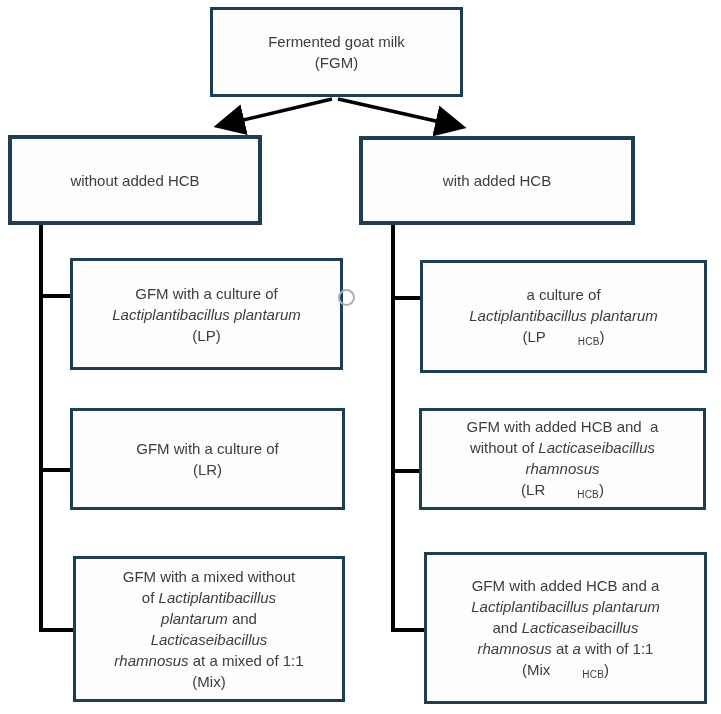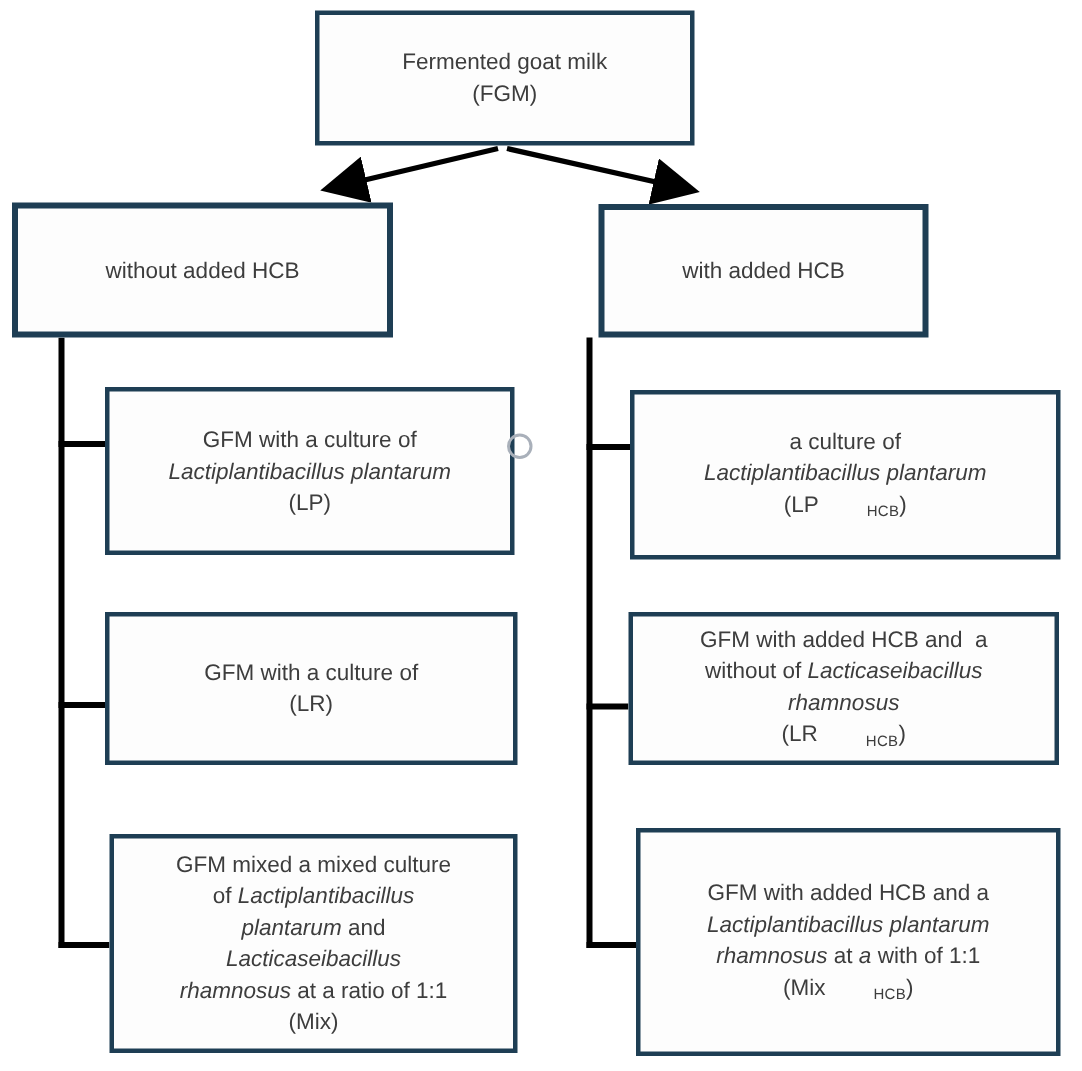--- a/index.html
+++ b/index.html
@@ -30,21 +30,21 @@
   }
   .box.thick{border-width:4px;}
   .line{white-space:pre;}
   .it{font-style:italic;}
   .sub{font-size:10px;position:relative;bottom:-3px;letter-spacing:0.2px;margin-left:32px;}
   .conn{position:absolute;background:var(--line);}
   #arrow-layer{position:absolute;left:0;top:0;pointer-events:none;}
   
   #box-root    {left:210px;top:7px;  width:253px;height:90px;}
   #box-no-hcb  {left:8px;  top:135px;width:254px;height:90px;}
-  #box-hcb     {left:359px;top:136px;width:220px;height:89px;margin-left:40px;}
+  #box-hcb     {left:359px;top:136px;width:276px;height:89px;}
   #box-lp      {left:70px; top:258px;width:273px;height:112px;}
   #box-lr      {left:70px; top:408px;width:275px;height:102px;}
   #box-mix     {left:73px; top:556px;width:272px;height:146px;}
   #box-lp-hcb  {left:420px;top:260px;width:287px;height:113px;}
   #box-lr-hcb  {left:419px;top:408px;width:287px;height:102px;}
   #box-mix-hcb {left:424px;top:552px;width:283px;height:152px;}
   
   #conn-l-v {left:39px; top:225px;width:4px;height:407px;}
   #conn-l-h1{left:39px; top:294px;width:31px;height:4px;}
   #conn-l-h2{left:39px; top:468px;width:31px;height:4px;}
@@ -103,43 +103,44 @@
       <div class="line"><span class="it">Lactiplantibacillus plantarum</span></div>
       <div class="line"><span>(LP)</span></div>
     </div>
 
   <div class="box" id="box-lr">
       <div class="line"><span>GFM with a culture of</span></div>
       <div class="line"><span>(LR)</span></div>
     </div>
 
   <div class="box" id="box-mix">
-      <div class="line"><span>GFM mixed a mixed culture</span></div>
+      <div class="line"><span>GFM with a mixed without</span></div>
       <div class="line"><span>of </span><span class="it">Lactiplantibacillus</span></div>
       <div class="line"><span class="it">plantarum</span><span> and</span></div>
       <div class="line"><span class="it">Lacticaseibacillus</span></div>
-      <div class="line"><span class="it">rhamnosus</span><span> at a ratio of 1:1</span></div>
+      <div class="line"><span class="it">rhamnosus</span><span> at a mixed of 1:1</span></div>
       <div class="line"><span>(Mix)</span></div>
     </div>
 
   <div class="box" id="box-lp-hcb">
       <div class="line"><span>a culture of</span></div>
       <div class="line"><span class="it">Lactiplantibacillus plantarum</span></div>
       <div class="line"><span>(LP</span><span class="sub">HCB</span><span>)</span></div>
     </div>
 
   <div class="box" id="box-lr-hcb">
       <div class="line"><span>GFM with added HCB and  a</span></div>
       <div class="line"><span>without of </span><span class="it">Lacticaseibacillus</span></div>
       <div class="line"><span class="it">rhamnosus</span></div>
       <div class="line"><span>(LR</span><span class="sub">HCB</span><span>)</span></div>
     </div>
 
   <div class="box" id="box-mix-hcb">
       <div class="line"><span>GFM with added HCB and a</span></div>
       <div class="line"><span class="it">Lactiplantibacillus plantarum</span></div>
+      <div class="line"><span>and </span><span class="it">Lacticaseibacillus</span></div>
       <div class="line"><span class="it">rhamnosus</span><span> at </span><span class="it">a</span><span> with of 1:1</span></div>
       <div class="line"><span>(Mix</span><span class="sub">HCB</span><span>)</span></div>
     </div>
 
   <div class="artifact-circle"></div>
 
 </div>
 
 </body></html>

